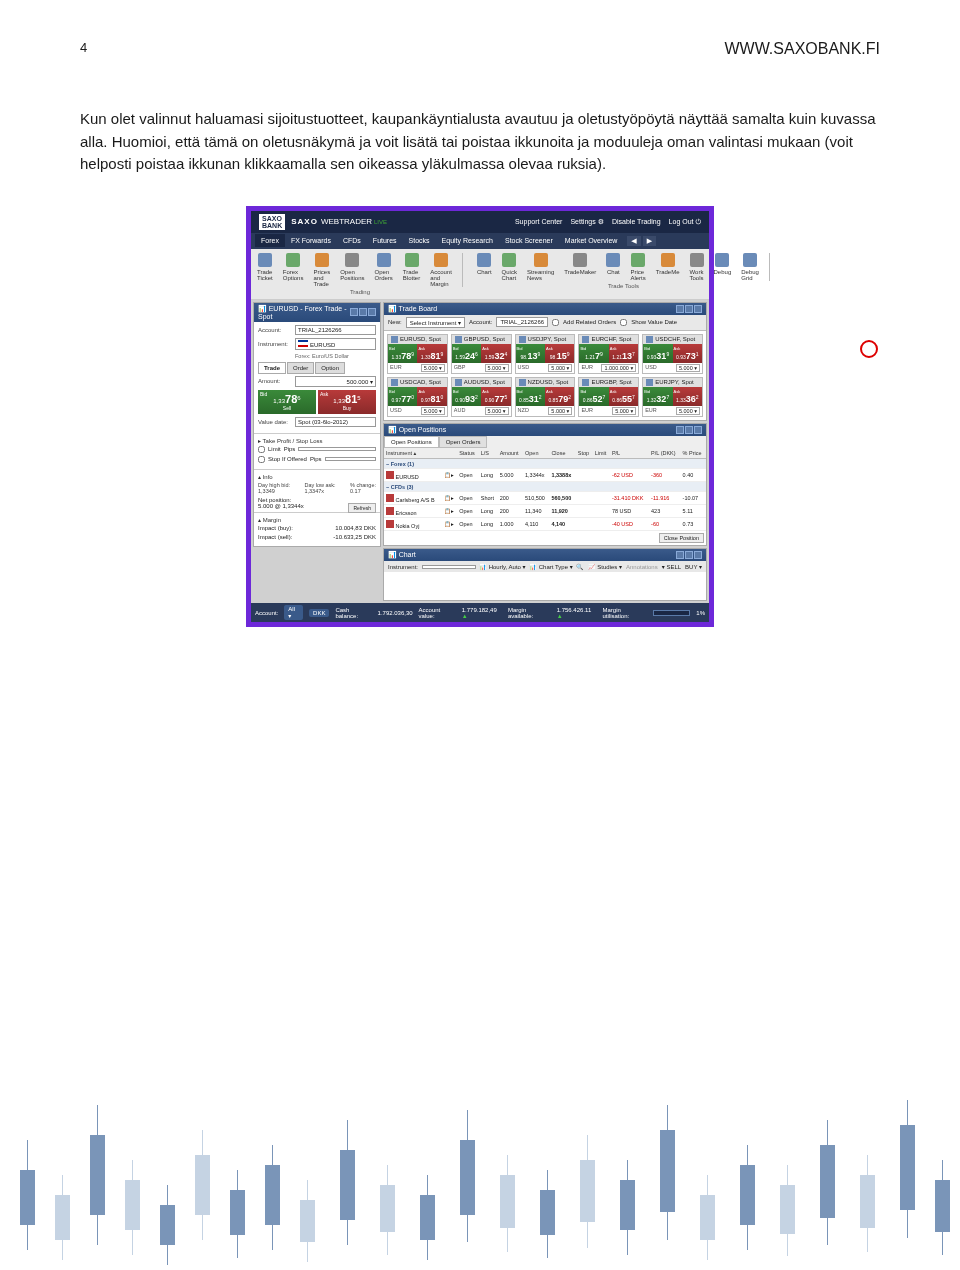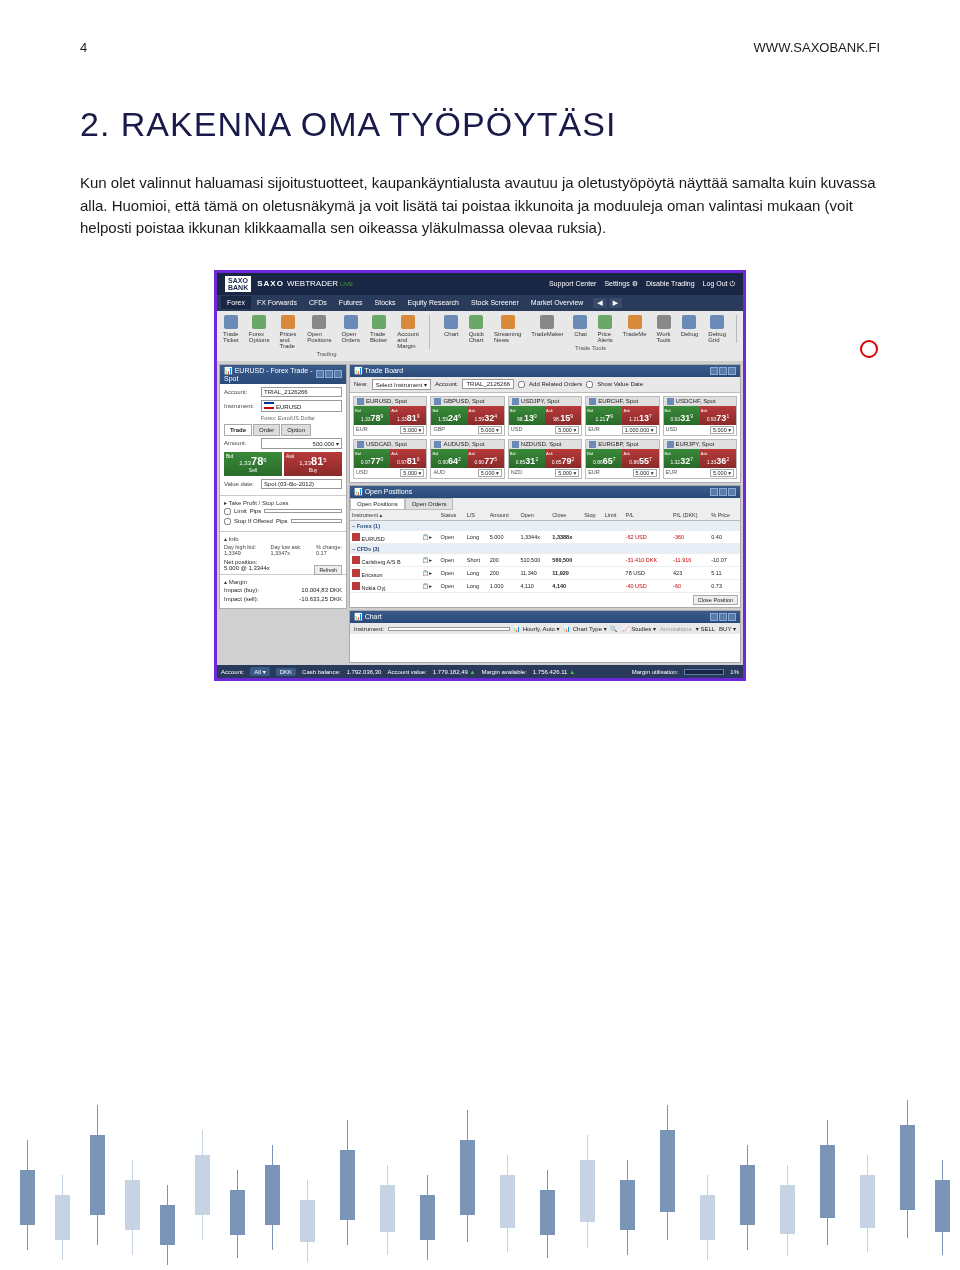--- a/index.html
+++ b/index.html
@@ -1,24 +1,24 @@
 <!DOCTYPE html>
 <html><head>
 <meta charset="utf-8">
 <style>
 * { box-sizing: border-box; margin: 0; padding: 0; }
 body { width: 960px; height: 1270px; font-family: Arial, sans-serif; background: #fff; position: relative; overflow: hidden; }
 .page { padding: 40px 80px 0 80px; }
 .pagenum { font-size: 13px; color: #1a1a1a; }
-.url { font-size: 13px; color: #1a1a1a; float: right; }
+.url { font-size: 16px; color: #1a1a1a; float: right; }
 .header-row { display: flex; justify-content: space-between; margin-bottom: 50px; }
 h1 { font-size: 34px; font-weight: 300; color: #1a1a4a; margin-bottom: 28px; letter-spacing: 1px; }
 .body-text { font-size: 15px; line-height: 1.5; color: #1a1a1a; margin-bottom: 30px; }
 
-.app-shot { width: 532px; margin: 0 auto; border: 3px solid #6d28d9; background: #fff; font-size: 7px; color: #222; }
+.app-shot { width: 468px; margin: 0 auto; border: 5px solid #6d28d9; background: #fff; font-size: 7px; color: #222; }
 .topbar { background: #1a2744; color: #fff; display: flex; align-items: center; padding: 4px 8px; height: 22px; }
 .logo-box { background: #fff; color: #1a2744; font-weight: bold; font-size: 7px; padding: 1px 3px; margin-right: 6px; line-height: 1; }
 .logo-text { font-weight: bold; letter-spacing: 1px; font-size: 8px; }
 .logo-web { font-size: 8px; margin-left: 3px; }
 .live-tag { color: #3fa535; font-size: 6px; margin-left: 2px; }
 .top-right { margin-left: auto; display: flex; gap: 8px; font-size: 7px; }
 .top-right span { cursor: pointer; }
 
 .menubar { background: #2a3a5a; color: #fff; display: flex; height: 16px; align-items: center; padding: 0 4px; font-size: 7px; }
 .menubar .tab { padding: 3px 6px; }
@@ -114,21 +114,20 @@
 .candle.light .wick, .candle.light .body { background: #c5d3e3; }
 </style>
 </head>
 <body>
 
 <div class="page">
   <div class="header-row">
     <span class="pagenum">4</span>
     <span class="url">WWW.SAXOBANK.FI</span>
   </div>
-  <h1>2. RAKENNA OMA TYÖPÖYTÄSI</h1>
   <p class="body-text">Kun olet valinnut haluamasi sijoitustuotteet, kaupankäyntialusta avautuu ja oletustyöpöytä näyttää samalta kuin kuvassa alla. Huomioi, että tämä on oletusnäkymä ja voit lisätä tai poistaa ikkunoita ja moduuleja oman valintasi mukaan (voit helposti poistaa ikkunan klikkaamalla sen oikeassa yläkulmassa olevaa ruksia).</p>
 
   <div class="app-shot">
     <div class="close-circle"></div>
 
     <div class="topbar">
       <span class="logo-box"><span>SAXO</span><br><span>BANK</span></span>
       <span class="logo-text">SAXO</span>
       <span class="logo-web">WEBTRADER</span>
       <span class="live-tag">LIVE</span>
@@ -421,21 +420,21 @@
                   <span class="cur">USD</span>
                   <span class="val">5.000 ▾</span>
                 </div>
               </div>
               <div class="tile">
                 <div class="tile-hdr">
                   <span class="sq"></span>
                   <span>AUDUSD, Spot</span>
                 </div>
                 <div class="tile-body">
-                  <div class="tile-ba bid"><div style="font-size:4px;text-align:left;">Bid</div><span class="pre">0.90</span><span class="big">64</span><sup style="font-size:5px;">2</sup></div>
+                  <div class="tile-ba bid"><div style="font-size:4px;text-align:left;">Bid</div><span class="pre">0.90</span><span class="big">93</span><sup style="font-size:5px;">2</sup></div>
                   <div class="tile-ba ask"><div style="font-size:4px;text-align:left;">Ask</div><span class="pre">0.90</span><span class="big">77</span><sup style="font-size:5px;">5</sup></div>
                 </div>
                 <div class="tile-amt">
                   <span class="cur">AUD</span>
                   <span class="val">5.000 ▾</span>
                 </div>
               </div>
               <div class="tile">
                 <div class="tile-hdr">
                   <span class="sq"></span>
@@ -449,21 +448,21 @@
                   <span class="cur">NZD</span>
                   <span class="val">5.000 ▾</span>
                 </div>
               </div>
               <div class="tile">
                 <div class="tile-hdr">
                   <span class="sq"></span>
                   <span>EURGBP, Spot</span>
                 </div>
                 <div class="tile-body">
-                  <div class="tile-ba bid"><div style="font-size:4px;text-align:left;">Bid</div><span class="pre">0.86</span><span class="big">65</span><sup style="font-size:5px;">7</sup></div>
+                  <div class="tile-ba bid"><div style="font-size:4px;text-align:left;">Bid</div><span class="pre">0.86</span><span class="big">52</span><sup style="font-size:5px;">7</sup></div>
                   <div class="tile-ba ask"><div style="font-size:4px;text-align:left;">Ask</div><span class="pre">0.86</span><span class="big">55</span><sup style="font-size:5px;">7</sup></div>
                 </div>
                 <div class="tile-amt">
                   <span class="cur">EUR</span>
                   <span class="val">5.000 ▾</span>
                 </div>
               </div>
               <div class="tile">
                 <div class="tile-hdr">
                   <span class="sq"></span>

